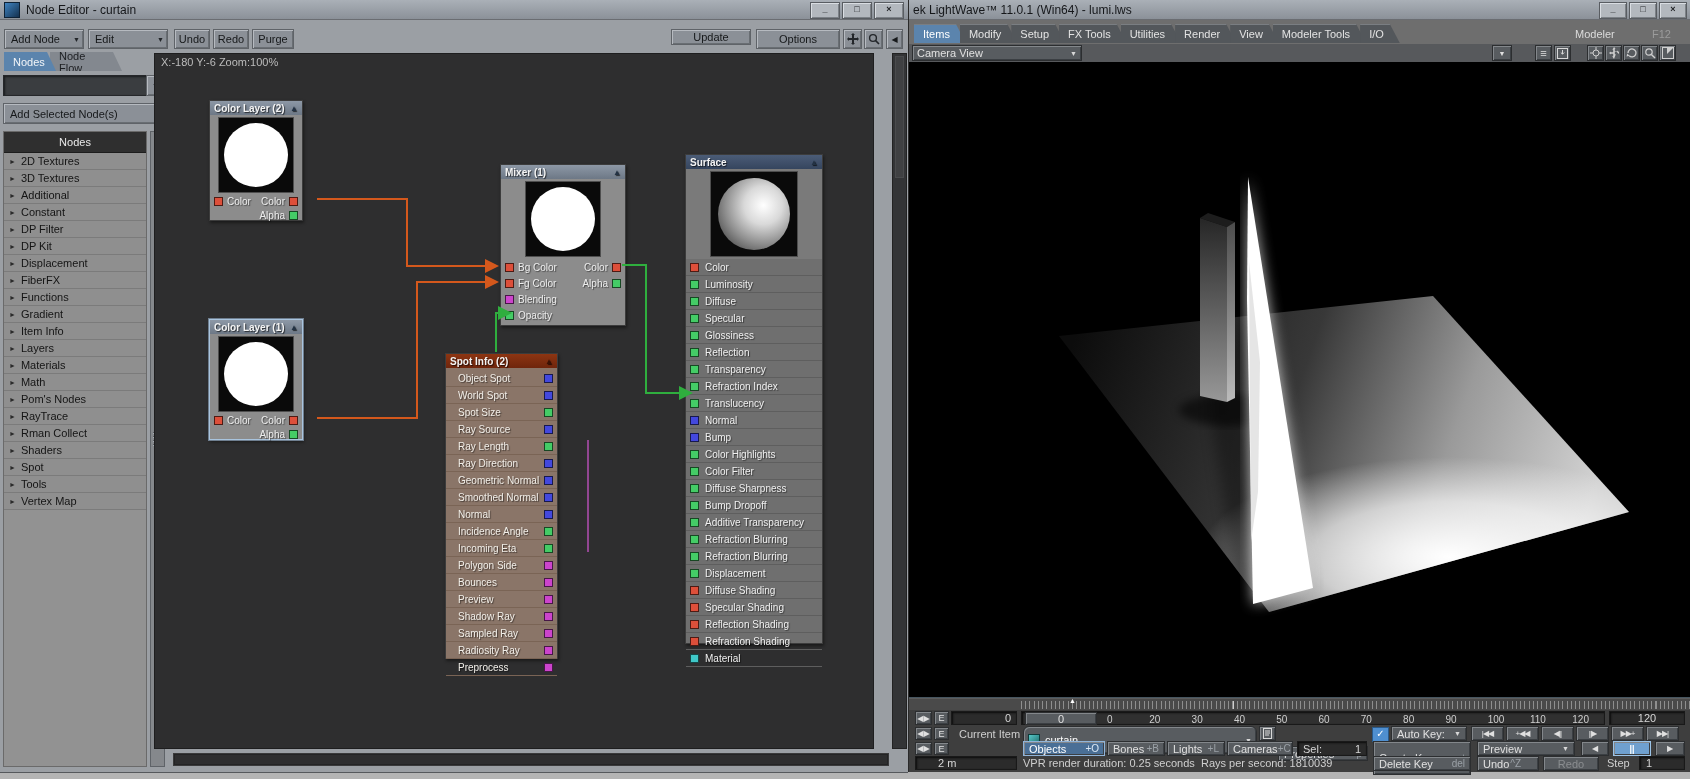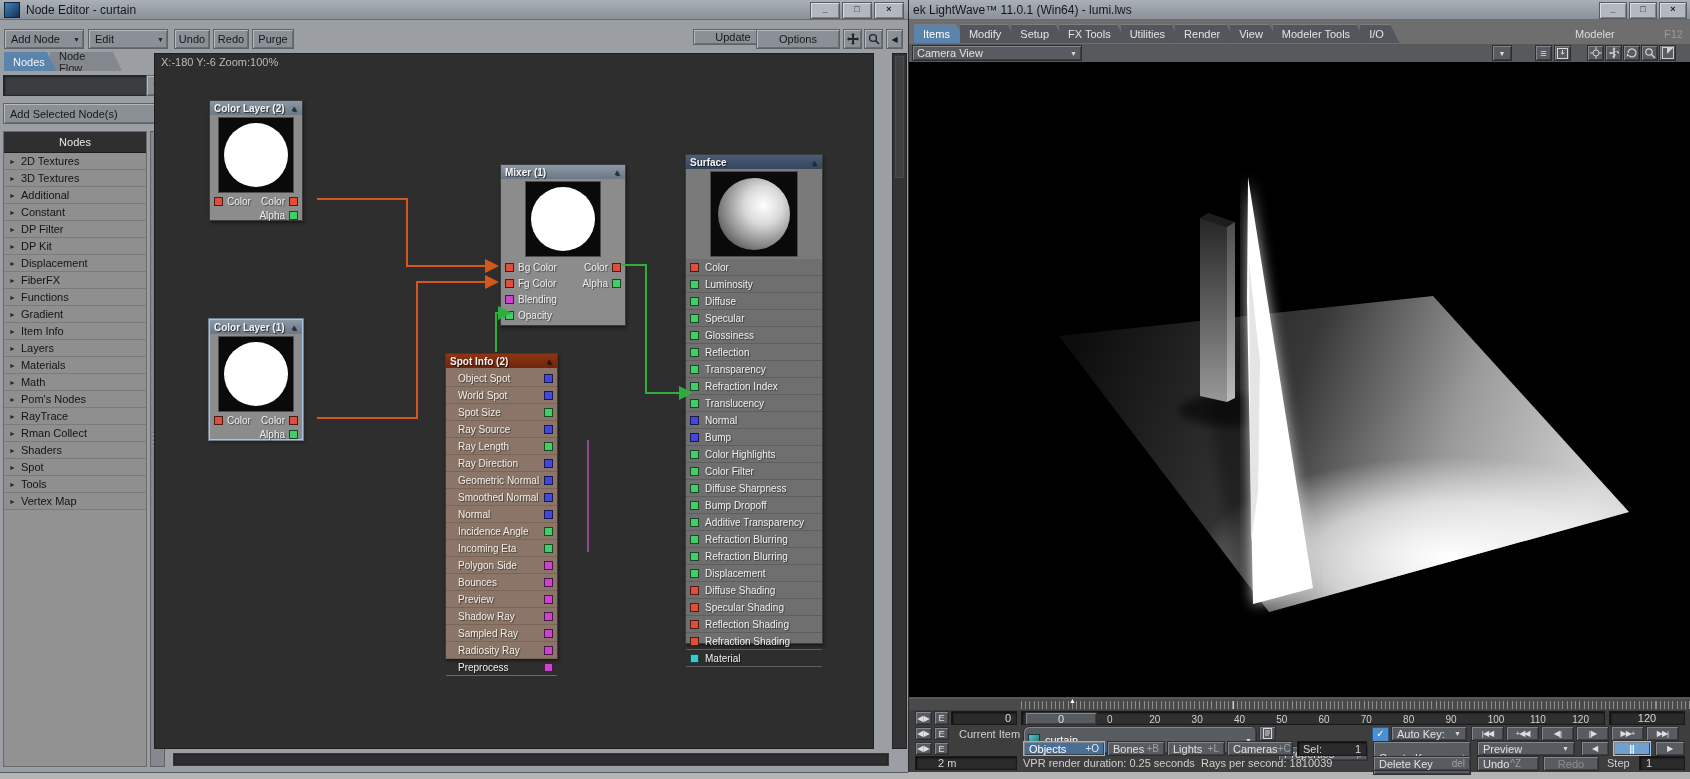--- a/index.html
+++ b/index.html
@@ -85,21 +85,21 @@
         <span>Add Node</span>
         <span class="dd">▼</span>
       </div>
     <div class="abs lb" style="left:88px;top:29px;width:80px;height:20px;padding-left:6px;justify-content:flex-start;">
         <span>Edit</span>
         <span class="dd">▼</span>
       </div>
     <div class="abs lb" style="left:174px;top:29px;width:36px;height:20px;">Undo</div>
     <div class="abs lb" style="left:213px;top:29px;width:36px;height:20px;">Redo</div>
     <div class="abs lb" style="left:252px;top:29px;width:42px;height:20px;">Purge</div>
-    <div class="abs lb" style="left:693px;top:29px;width:80px;height:16px;">Update</div>
+    <div class="abs lb" style="left:671px;top:29px;width:80px;height:16px;">Update</div>
     <div class="abs lb" style="left:756px;top:29px;width:84px;height:20px;">Options</div>
     <div class="abs lb" style="left:843px;top:29px;width:19px;height:20px;">
       <svg width="12" height="12" viewBox="0 0 12 12">
           <path d="M6 0l2 2H7v3h3V4l2 2-2 2V7H7v3h1l-2 2-2-2h1V7H2v1L0 6l2-2v1h3V2H4z" fill="#23262a"></path>
         </svg>
     </div>
     <div class="abs lb" style="left:864px;top:29px;width:19px;height:20px;">
       <svg width="12" height="12" viewBox="0 0 12 12">
           <circle cx="5" cy="5" r="3.4" fill="none" stroke="#23262a" stroke-width="1.4"></circle>
           <line x1="7.6" y1="7.6" x2="11" y2="11" stroke="#23262a" stroke-width="1.6"></line>
@@ -588,21 +588,21 @@
             <span>View</span>
           </div>
           <div class="lw-tab">
             <span>Modeler Tools</span>
           </div>
           <div class="lw-tab">
             <span>I/O</span>
           </div>
         </div>
       <div class="abs" style="right:46px;top:4px;width:70px;height:19px;color:#dcdcdc;display:flex;align-items:center;">Modeler</div>
-      <div class="abs" style="right:8px;top:4px;height:19px;color:#9b9b9b;display:flex;align-items:center;">F12</div>
+      <div class="abs" style="right:20px;top:4px;height:19px;color:#9b9b9b;display:flex;align-items:center;">F12</div>
     </div>
 
     <div class="abs" style="left:0;top:44px;width:782px;height:18px;background:#57595c;">
       <div class="abs db" style="left:3px;top:1px;width:170px;height:16px;padding:0 4px;">
           <span>Camera View</span>
           <span class="hint" style="font-size:7px;color:#d8d8d8;">▼</span>
         </div>
       <div class="abs db glyphbtn" style="left:583px;top:1px;width:20px;height:16px;font-size:7px;">▼</div>
       <div class="abs db glyphbtn" style="left:626px;top:1px;width:17px;height:16px;font-size:11px;">≡</div>
       <div class="abs db" style="left:645px;top:1px;width:17px;height:16px;justify-content:center;">

